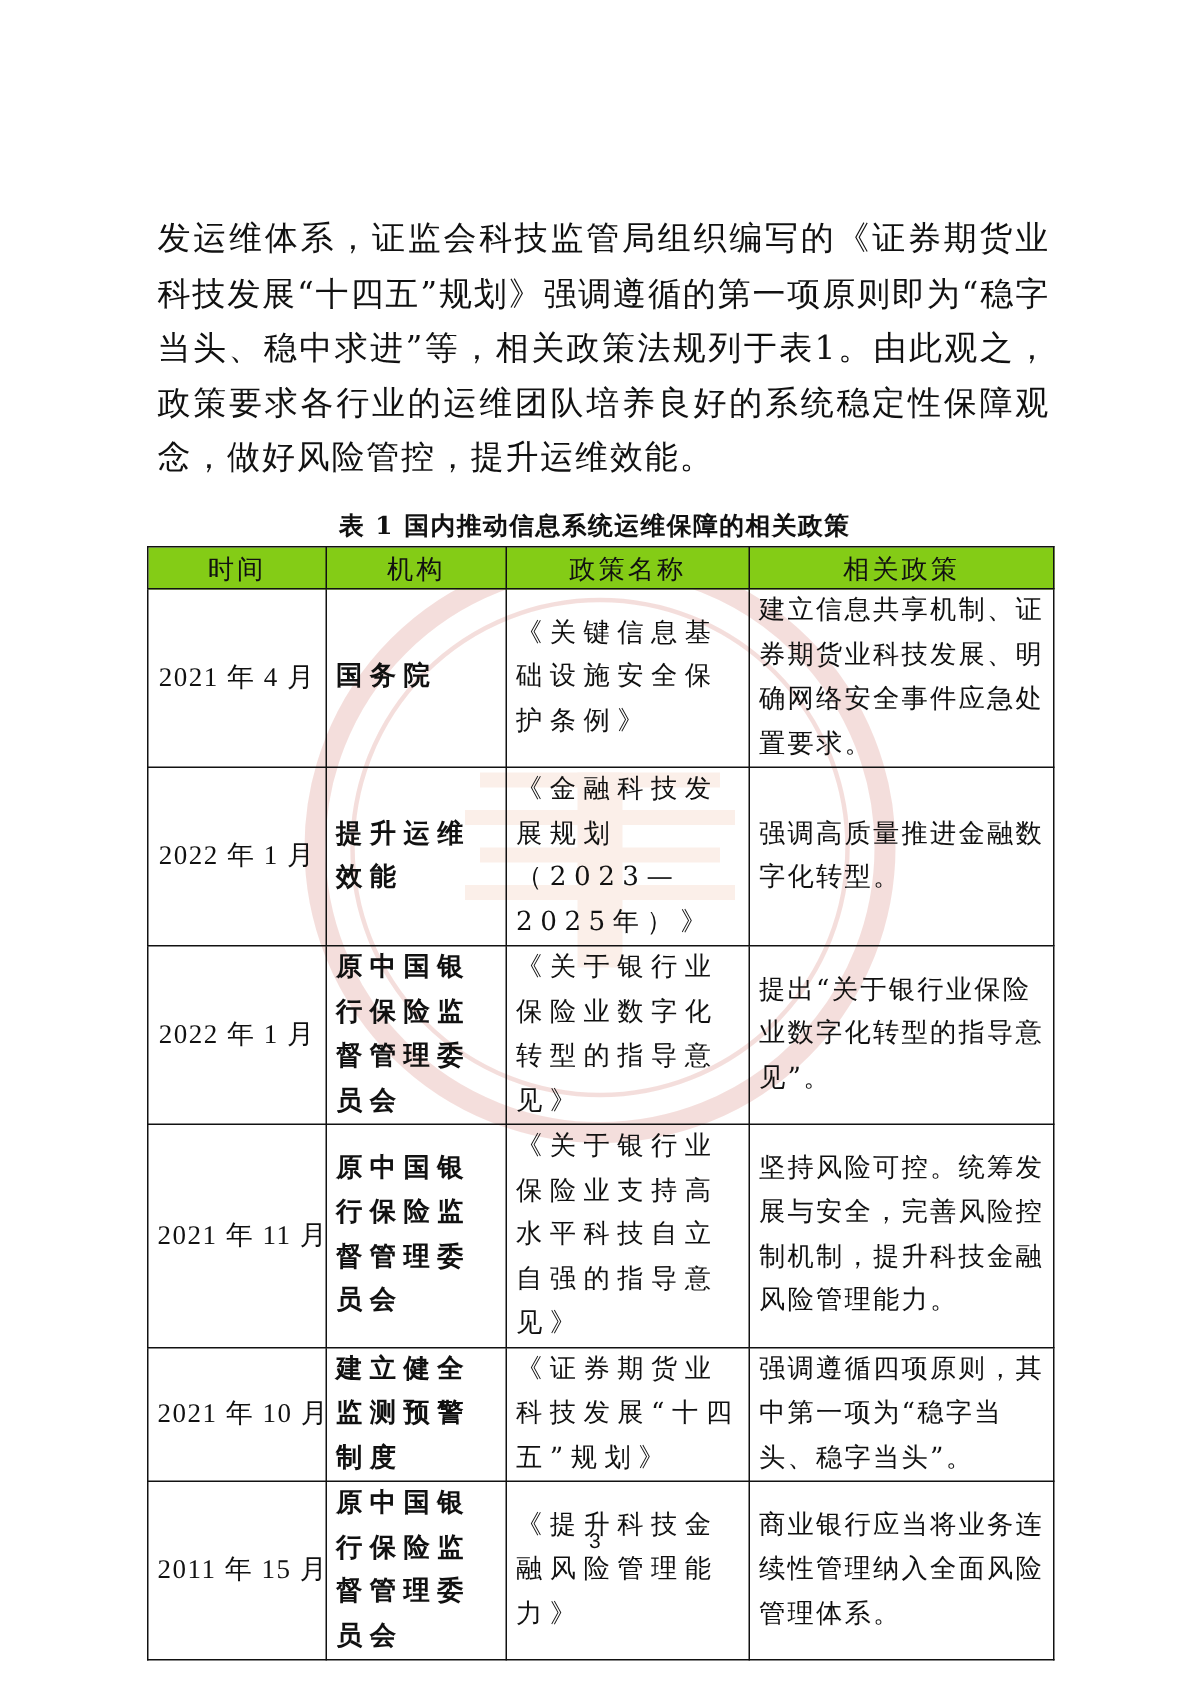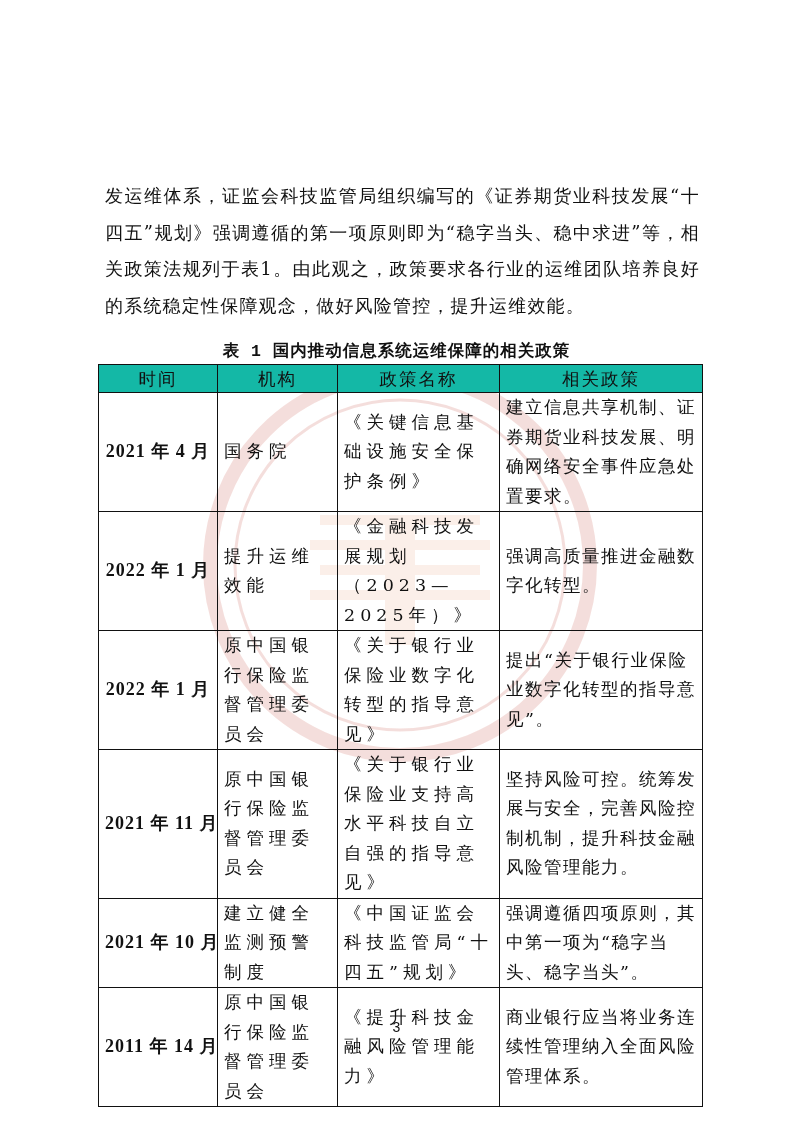--- a/index.html
+++ b/index.html
@@ -1,29 +1,29 @@
 <!DOCTYPE html>
 <html><head>
 <meta charset="utf-8">
 <style>
   html, body { margin: 0; padding: 0; background: #ffffff; }
   body { width: 793px; height: 1122px; position: relative; overflow: hidden; font-family: "DejaVu Serif", "Liberation Serif", serif; color: #111; }
 
   .watermark { position: absolute; left: 200px; top: 365px; width: 400px; height: 400px; pointer-events: none; opacity: 0.16; }
 
-  .body-para { position: absolute; left: 105px; top: 142px; width: 595px; font-size: 18px; line-height: 36.5px; letter-spacing: 1.2px; text-align: justify; margin-top: 36px; }
+  .body-para { position: absolute; left: 105px; top: 142px; width: 595px; font-size: 22px; line-height: 36.5px; letter-spacing: 1.2px; text-align: justify; }
 
-  .caption { position: absolute; left: 0; top: 340px; width: 793px; text-align: center; font-size: 16.5px; font-weight: bold; letter-spacing: 1px; font-family: Liberation Mono, monospace; }
+  .caption { position: absolute; left: 0; top: 340px; width: 793px; text-align: center; font-size: 16.5px; font-weight: bold; letter-spacing: 1px; }
 
   table.policy { position: absolute; left: 98px; top: 364px; width: 604px; border-collapse: collapse; table-layout: fixed; font-size: 17.5px; }
   table.policy th, table.policy td { border: 1.5px solid #111; padding: 0 6px; vertical-align: middle; }
-  table.policy th { background: #14b8a6; font-weight: normal; height: 27px; font-size: 17.5px; letter-spacing: 2px; margin-top: 36px; }
+  table.policy th { background: #84cc16; font-weight: normal; height: 27px; font-size: 17.5px; letter-spacing: 2px; margin-top: 36px; }
   table.policy td { line-height: 29.5px; }
-  td.c-time { text-align: center; font-family: "Liberation Serif", "DejaVu Serif", serif; font-size: 18px; letter-spacing: 1px; white-space: nowrap; font-weight: bold; }
-  td.c-org { letter-spacing: 5px; }
+  td.c-time { text-align: center; font-family: "Liberation Serif", "DejaVu Serif", serif; font-size: 18px; letter-spacing: 1px; white-space: nowrap; }
+  td.c-org { letter-spacing: 5px; font-weight: bold; }
   td.c-name { letter-spacing: 5px; }
   td.c-desc { letter-spacing: 1.5px; }
 
   .page-num { position: absolute; left: 0; top: 1019px; width: 793px; text-align: center; font-family: "Liberation Sans", sans-serif; font-size: 14px; }
 </style>
 </head>
 <body>
 
 <svg class="watermark" viewBox="0 0 400 400">
   <circle cx="200" cy="200" r="190" fill="none" stroke="#c0392b" stroke-width="14"></circle>
@@ -77,25 +77,25 @@
     </tr>
     <tr style="height:117px">
       <td class="c-time">2021 年 11 月</td>
       <td class="c-org">原中国银行保险监督管理委员会</td>
       <td class="c-name">《关于银行业保险业支持高水平科技自立自强的指导意见》</td>
       <td class="c-desc">坚持风险可控。统筹发展与安全，完善风险控制机制，提升科技金融风险管理能力。</td>
     </tr>
     <tr style="height:89px">
       <td class="c-time">2021 年 10 月</td>
       <td class="c-org">建立健全监测预警制度</td>
-      <td class="c-name">《中国证监会科技监管局“十四五”规划》</td>
+      <td class="c-name">《证券期货业科技发展“十四五”规划》</td>
       <td class="c-desc">强调遵循四项原则，其中第一项为“稳字当头、稳字当头”。</td>
     </tr>
     <tr style="height:90px">
-      <td class="c-time">2011 年 14 月</td>
+      <td class="c-time">2011 年 15 月</td>
       <td class="c-org">原中国银行保险监督管理委员会</td>
       <td class="c-name">《提升科技金融风险管理能力》</td>
       <td class="c-desc">商业银行应当将业务连续性管理纳入全面风险管理体系。</td>
     </tr>
   </tbody>
 </table>
 
 <div class="page-num">3</div>
 
 </body></html>

